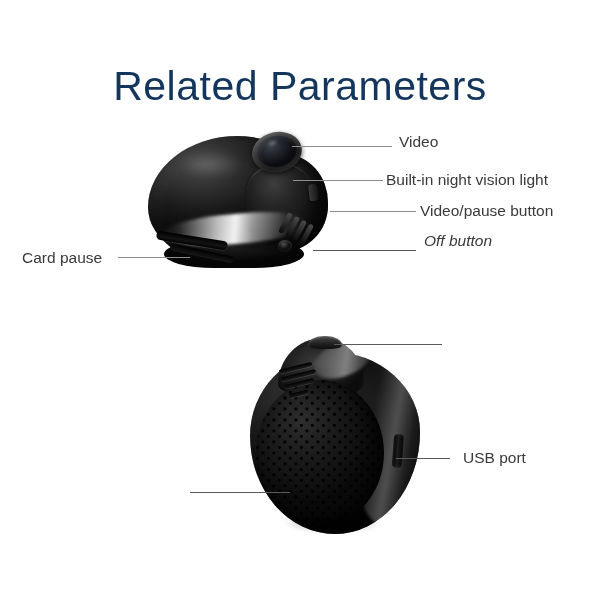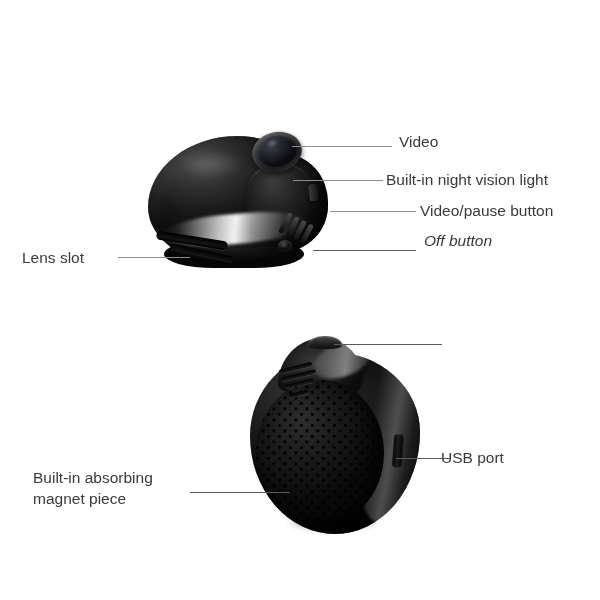--- a/index.html
+++ b/index.html
@@ -209,20 +209,21 @@
     position:absolute;left:18px;top:176px;width:130px;height:22px;
     background:radial-gradient(50% 55% at 50% 40%,rgba(0,0,0,.55),rgba(0,0,0,0) 75%);
     border-radius:50%;filter:blur(2px);
   }
 </style>
 </head>
 <body>
 
 <div class="stage">
 
+  <div class="page-title">Related Parameters</div>
 
   <div class="dev-top">
     <div class="dt-body"></div>
     <div class="dt-lobe"></div>
     <div class="dt-base"></div>
     <div class="dt-gloss2"></div>
     <div class="dt-gloss"></div>
     <div class="dt-ridges">
         <i></i>
         <i></i>
@@ -242,21 +243,21 @@
   <div class="leader" style="left:292px;top:146px;width:100px;"></div>
   <div class="leader" style="left:293px;top:180px;width:90px;"></div>
   <div class="leader" style="left:330px;top:211px;width:86px;"></div>
   <div class="leader dark" style="left:313px;top:250px;width:103px;"></div>
   <div class="leader" style="left:118px;top:257px;width:72px;"></div>
 
   <div class="label" style="left:399px;top:132px;">Video</div>
   <div class="label" style="left:386px;top:170px;">Built-in night vision light</div>
   <div class="label" style="left:420px;top:201px;">Video/pause button</div>
   <div class="label" style="left:424px;top:231px;font-style:italic;">Off button</div>
-  <div class="label" style="left:22px;top:248px;">Lens slot</div>
+  <div class="label" style="left:22px;top:248px;">Card pause</div>
 
   <div class="dev-bot">
     <div class="db-body"></div>
     <div class="db-top"></div>
     <div class="db-rim"></div>
     <div class="db-rim-top"></div>
     <div class="db-disc"></div>
     <div class="db-vents">
         <i></i>
         <i></i>
@@ -265,19 +266,15 @@
       </div>
     <div class="db-lanyard"></div>
     <div class="db-usb"></div>
     <div class="db-shadow"></div>
   </div>
 
   <div class="leader dark" style="left:334px;top:344px;width:108px;"></div>
   <div class="leader dark" style="left:396px;top:458px;width:54px;"></div>
   <div class="leader dark" style="left:190px;top:492px;width:100px;"></div>
 
-  <div class="label" style="left:441px;top:448px;">USB port</div>
-  <div class="label two-line" style="left:33px;top:467px;width:170px;">
-    <span>Built-in absorbing</span><br>
-    <span>magnet piece</span>
-  </div>
+  <div class="label" style="left:463px;top:448px;">USB port</div>
 
 </div>
 
 </body></html>

